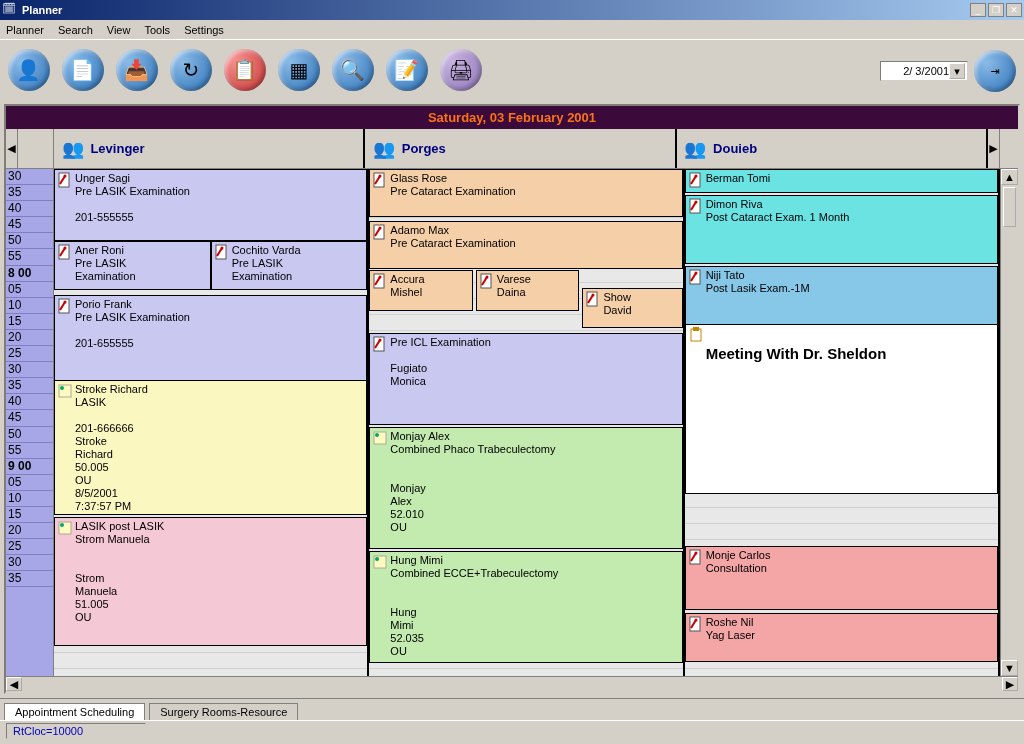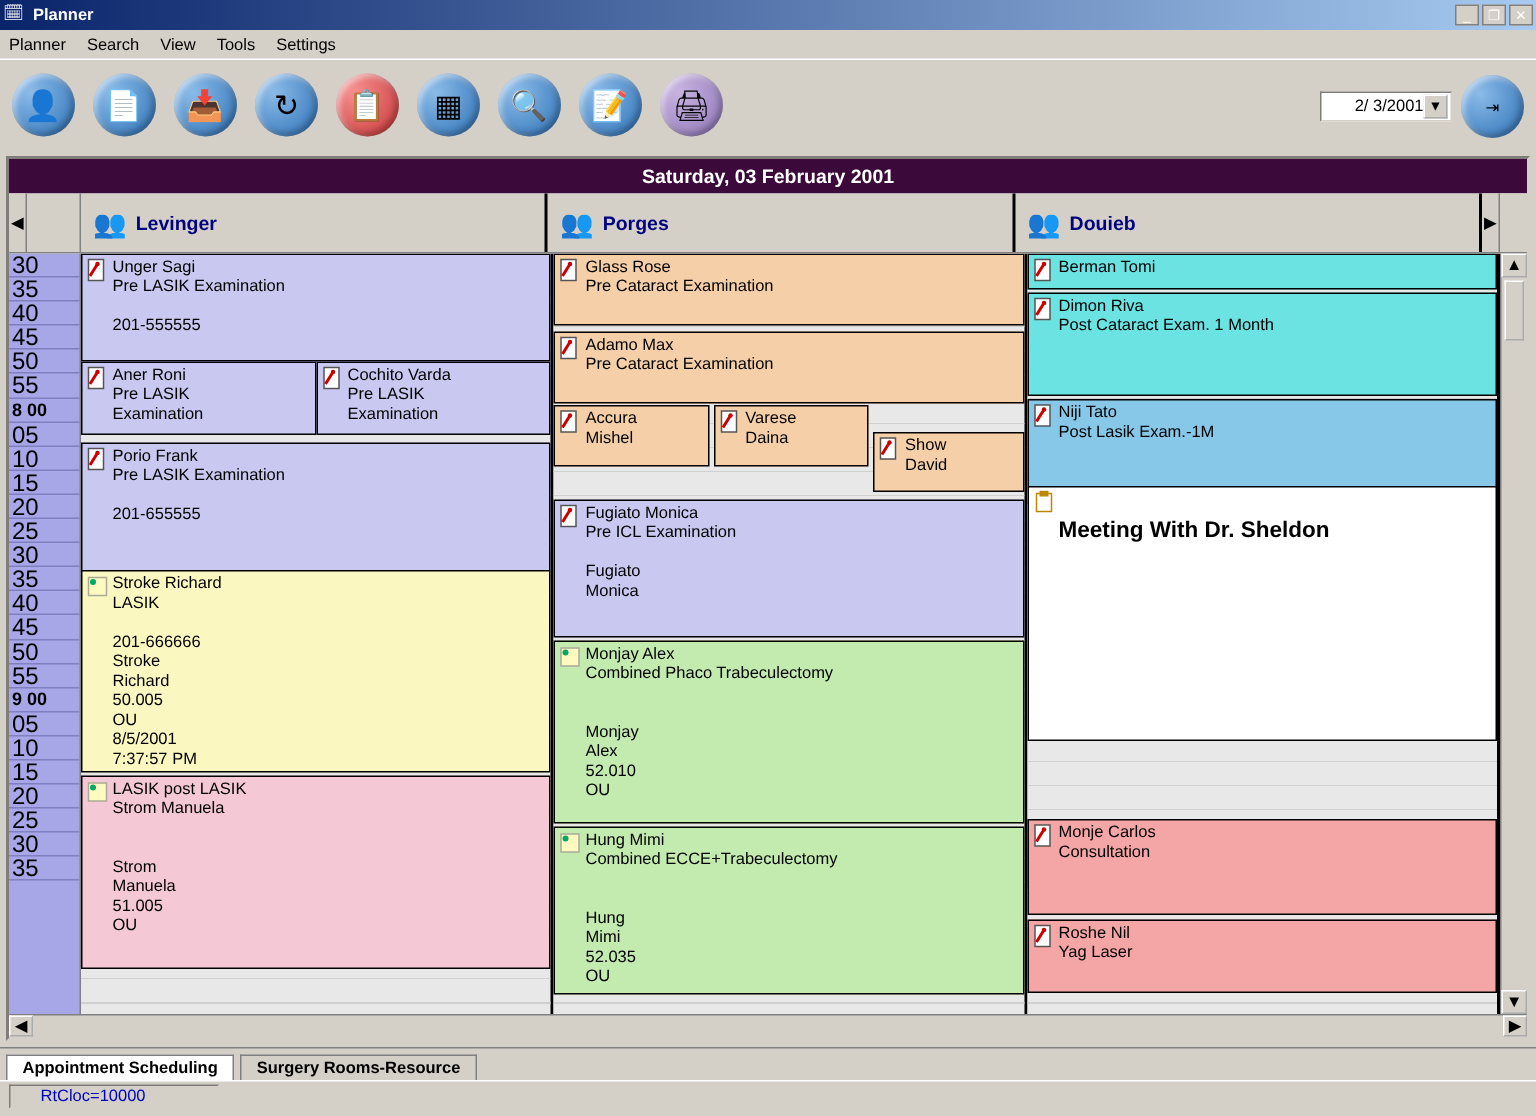--- a/index.html
+++ b/index.html
@@ -16,31 +16,31 @@
   .tbtn.red { background: radial-gradient(circle at 30% 30%, #f68f8f, #c73434); }
   .tbtn.purple { background: radial-gradient(circle at 30% 30%, #c8b3e0, #8d74b6); }
   .tbtn .glyph { font-size: 20px; }
   .date-widget { position: absolute; right: 8px; top: 10px; display: flex; align-items: center; gap: 6px; }
   .date-select { display:flex; align-items:center; background:#fff; border: 1px inset #d4d0c8; height: 20px; padding: 0 2px; }
   .date-select input { border:0; width: 66px; font-family: inherit; font-size: 11px; text-align: right; }
   .date-dd { width: 16px; height:16px; background:#d4d0c8; border:1px outset #fff; text-align:center; line-height:14px; cursor:pointer; }
   .exitbtn { width: 42px; height: 42px; border-radius: 50%; background: radial-gradient(circle at 30% 30%, #8bbbe8, #2a6fb5); box-shadow: inset -2px -2px 4px rgba(0,0,0,.3), inset 2px 2px 4px rgba(255,255,255,.6); display:flex; align-items:center; justify-content:center; cursor:pointer; }
 
   .workspace { margin: 4px; border: 2px inset #d4d0c8; background: #fff; height: 590px; display: flex; flex-direction: column; }
-  .date-banner { background: #3b0a3b; color: #ffffff; font-weight: bold; text-align: center; padding: 4px 0; font-size: 13px; }
+  .date-banner { background: #3b0a3b; color: #f97316; font-weight: bold; text-align: center; padding: 4px 0; font-size: 13px; }
   .header-row { display: flex; background: #d4d0c8; border-bottom: 1px solid #808080; height: 40px; }
   .scroll-stub { width: 12px; background: #d4d0c8; border-right: 1px solid #808080; display:flex; align-items:center; justify-content:center; cursor:pointer; }
   .time-col-head { width: 36px; border-right: 1px solid #808080; }
   .col-head { flex: 1; display: flex; align-items: center; padding: 4px 8px; border-right: 2px solid #000; font-weight: bold; color: #000080; font-size: 13px; gap: 6px; }
   .col-head .people-icon { font-size: 18px; }
   .sbar-stub { width: 18px; background:#d4d0c8; }
 
   .grid-body { flex: 1; display: flex; overflow: hidden; position: relative; }
   .time-rail { width: 48px; background: #a7a7e8; border-right: 1px solid #808080; }
-  .time-rail .slot { height: 16.1px; border-bottom: 1px solid #8080c0; font-size: 16px; padding-left: 2px; display:flex; align-items:flex-start; }
+  .time-rail .slot { height: 16.1px; border-bottom: 1px solid #8080c0; font-size: 12px; padding-left: 2px; display:flex; align-items:flex-start; }
   .time-rail .hour { font-weight: bold; font-size: 12px; }
   .cols { flex: 1; display: flex; position: relative; }
   .col { flex: 1; border-right: 2px solid #000; position: relative; background: #e8e8e8; }
   .gridlines { position:absolute; inset:0; background: repeating-linear-gradient(to bottom, #d0d0d0 0, #d0d0d0 1px, transparent 1px, transparent 16.1px); pointer-events:none; }
   .vscroll { width: 18px; background: #d4d0c8; border-left:1px solid #808080; position:relative; }
   .vscroll .arrow { height:16px; background:#d4d0c8; border:1px outset #fff; text-align:center; line-height:14px; cursor:pointer; position:absolute; left:0; right:0; }
   .vscroll .thumb { position:absolute; left:2px; right:2px; top:18px; height:40px; background:#d4d0c8; border:1px outset #fff; }
 
   .appt { position: absolute; border: 1px solid #000; padding: 2px 2px 2px 20px; font-size: 11px; line-height: 13px; overflow: hidden; cursor: pointer; }
   .appt .apicon { position: absolute; left: 2px; top: 2px; width: 16px; height: 16px; }
@@ -49,27 +49,27 @@
   .bg-cyan { background: #6be3e3; }
   .bg-sky { background: #87c8e8; }
   .bg-cream { background: #fbf7c0; }
   .bg-pink { background: #f5c8d5; }
   .bg-lime { background: #c3ebaf; }
   .bg-white { background: #ffffff; }
   .bg-olive { background: #b0a84f; }
   .bg-salmon { background: #f4a5a5; }
 
   .tabs { display: flex; height: 22px; background: #d4d0c8; padding-left: 4px; align-items: flex-end; gap: 4px; border-top:1px solid #808080; }
-  .tab { border: 1px solid #808080; border-bottom: none; padding: 2px 10px; background: #d4d0c8; cursor: pointer; font-weight: bold; }
+  .tab { border: 1px solid #808080; border-bottom: none; padding: 2px 10px; background: #d4d0c8; cursor: pointer; }
   .tab.active { background: #fff; }
   .hscroll { height: 16px; background:#d4d0c8; border-top:1px solid #808080; position:relative; }
   .hscroll .arrow { width:16px; height:14px; background:#d4d0c8; border:1px outset #fff; position:absolute; top:0; text-align:center; line-height:12px; cursor:pointer;}
 
   .statusbar { height: 20px; background: #d4d0c8; border-top: 1px solid #fff; display: flex; align-items: center; padding: 0 6px; color: #0000c0; }
-  .statusbar .cell { border: 1px inset #d4d0c8; padding: 1px 20px; min-width: 140px; }
+  .statusbar .cell { border: 1px inset #d4d0c8; padding: 1px 6px; min-width: 140px; }
 
   svg.doc { width:16px; height:16px; }
   svg.pin { width:16px; height:16px; }
   svg.clip { width:16px; height:16px; }
 </style>
 </head>
 <body>
 
 <div class="titlebar">
   <span class="icon">🗓</span>
@@ -301,21 +301,20 @@
               </svg></span>
             <div>Show</div>
             <div>David</div>
           </div>
           <div class="appt bg-lav" style="left: 0%; width: 100%; top: 164.22px; height: 91.77px;">
             <span class="apicon"><svg class="doc" viewBox="0 0 16 16">
                 <rect x="2" y="1" width="10" height="14" fill="#fff" stroke="#555"></rect>
                 <path d="M3 12 L8 4" stroke="#c00" stroke-width="2"></path>
                 <circle cx="8" cy="4" r="1.5" fill="#c00"></circle>
               </svg></span>
-            <div>Fugiato Monica</div>
             <div>Pre ICL Examination</div>
             <div>&nbsp;</div>
             <div>Fugiato</div>
             <div>Monica</div>
           </div>
           <div class="appt bg-lime" style="left: 0%; width: 100%; top: 257.6px; height: 122.36px;">
             <span class="apicon"><svg class="pin" viewBox="0 0 16 16">
                 <rect x="2" y="2" width="12" height="12" fill="#fffbc0" stroke="#aa9"></rect>
                 <circle cx="5" cy="5" r="2" fill="#0a6"></circle>
               </svg></span>

